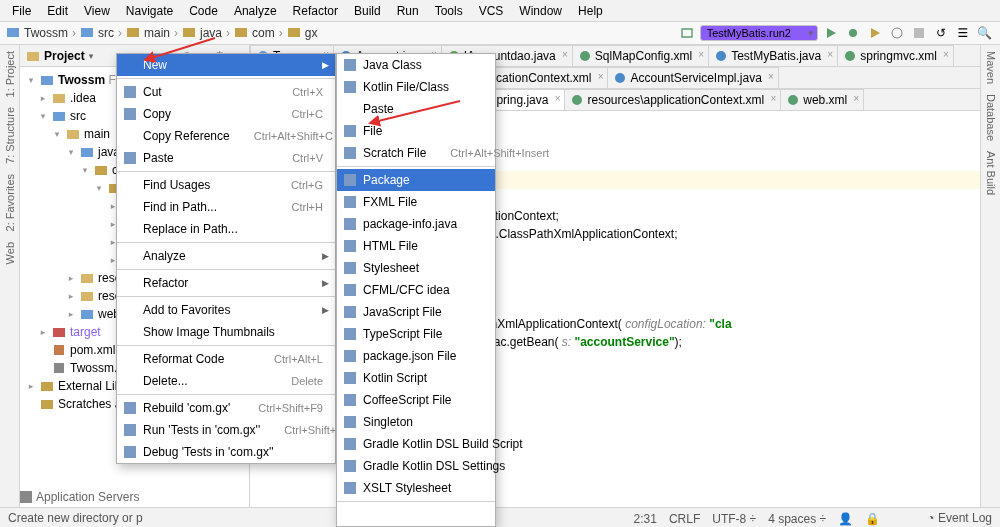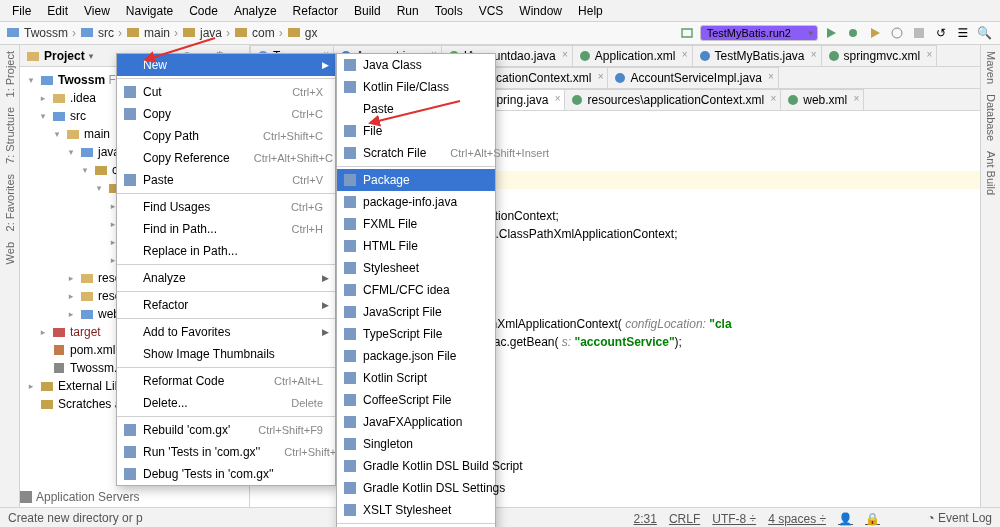--- a/index.html
+++ b/index.html
@@ -25,21 +25,21 @@
 .project-pane { width: 230px; background: #fff; border-right: 1px solid #d4d4d4; display: flex; flex-direction: column; }
 .project-header { height: 22px; background: #f2f2f2; border-bottom: 1px solid #d4d4d4; display: flex; align-items: center; padding: 0 6px; gap: 4px; }
 .pane-icons { margin-left: auto; display: flex; gap: 6px; color: #888; }
 .tree { flex: 1; padding: 4px 0; overflow: hidden; font-size: 12px; }
 .tree-row { display: flex; align-items: center; height: 18px; padding-left: 6px; white-space: nowrap; cursor: pointer; }
 .tree-row .tw { color: #999; width: 10px; text-align: center; font-size: 9px; }
 .tree-row .ico { width: 14px; height: 14px; margin: 0 4px; }
 .ind-1 { padding-left: 18px; } .ind-2 { padding-left: 32px; } .ind-3 { padding-left: 46px; }
 .ind-4 { padding-left: 60px; } .ind-5 { padding-left: 74px; } .ind-6 { padding-left: 88px; }
 .muted { color: #999; }
-.excl { color: #7f1d1d; }
+.excl { color: #8b5cf6; }
 
 .editor-area { flex: 1; display: flex; flex-direction: column; background: #fff; }
 .tabs-row { height: 22px; background: #f2f2f2; border-bottom: 1px solid #d4d4d4; display: flex; align-items: flex-end; overflow: hidden; }
 .tab { height: 21px; border: 1px solid #d4d4d4; border-bottom: none; background: #f2f2f2; padding: 2px 16px 2px 6px; margin-right: -1px; display: flex; align-items: center; gap: 4px; font-size: 11px; position: relative; white-space: nowrap; cursor: pointer; }
 .tab.active { background: #fff; }
 .tab .close { position: absolute; right: 4px; top: 3px; color: #999; font-size: 10px; }
 .tab .jicon { width: 12px; height: 12px; }
 .code { font-family: "Consolas", monospace; font-size: 13px; padding: 6px 10px; line-height: 18px; white-space: pre; flex: 1; overflow: hidden; position: relative; }
 .kw { color: #000080; font-weight: bold; }
 .cls { color: #000; }
@@ -315,21 +315,21 @@
           <svg class="jicon" viewBox="0 0 12 12">
             <circle cx="6" cy="6" r="5" fill="#5aa65a"></circle>
           </svg>
           <span>IAccountdao.java</span>
           <span class="close">×</span>
         </div>
         <div class="tab">
           <svg class="jicon" viewBox="0 0 12 12">
             <circle cx="6" cy="6" r="5" fill="#5a9e6f"></circle>
           </svg>
-          <span>Application.xml</span>
+          <span>SqlMapConfig.xml</span>
           <span class="close">×</span>
         </div>
         <div class="tab">
           <svg class="jicon" viewBox="0 0 12 12">
             <circle cx="6" cy="6" r="5" fill="#4a88c7"></circle>
           </svg>
           <span>TestMyBatis.java</span>
           <span class="close">×</span>
         </div>
         <div class="tab">
@@ -442,24 +442,20 @@
     <div class="cm-row">
       <span class="ci">
         <svg width="12" height="12">
           <rect width="12" height="12" fill="#7a9ac4"></rect>
         </svg>
       </span>
       <span>Copy</span>
       <span class="short">Ctrl+C</span>
     </div>
     <div class="cm-row">
-      <span>Copy Path</span>
-      <span class="short">Ctrl+Shift+C</span>
-    </div>
-    <div class="cm-row">
       <span>Copy Reference</span>
       <span class="short">Ctrl+Alt+Shift+C</span>
     </div>
     <div class="cm-row">
       <span class="ci">
         <svg width="12" height="12">
           <rect width="12" height="12" fill="#7a9ac4"></rect>
         </svg>
       </span>
       <span>Paste</span>
@@ -578,36 +574,36 @@
         </svg>
       </span>
       <span>Package</span>
     </div>
     <div class="cm-row">
       <span class="ci">
         <svg width="12" height="12">
           <rect width="12" height="12" fill="#7a9ac4"></rect>
         </svg>
       </span>
+      <span>FXML File</span>
+    </div>
+    <div class="cm-row">
+      <span class="ci">
+        <svg width="12" height="12">
+          <rect width="12" height="12" fill="#7a9ac4"></rect>
+        </svg>
+      </span>
       <span>package-info.java</span>
     </div>
     <div class="cm-row">
       <span class="ci">
         <svg width="12" height="12">
           <rect width="12" height="12" fill="#7a9ac4"></rect>
         </svg>
       </span>
-      <span>FXML File</span>
-    </div>
-    <div class="cm-row">
-      <span class="ci">
-        <svg width="12" height="12">
-          <rect width="12" height="12" fill="#7a9ac4"></rect>
-        </svg>
-      </span>
       <span>HTML File</span>
     </div>
     <div class="cm-row">
       <span class="ci">
         <svg width="12" height="12">
           <rect width="12" height="12" fill="#7a9ac4"></rect>
         </svg>
       </span>
       <span>Stylesheet</span>
     </div>
@@ -651,28 +647,20 @@
       </span>
       <span>Kotlin Script</span>
     </div>
     <div class="cm-row">
       <span class="ci">
         <svg width="12" height="12">
           <rect width="12" height="12" fill="#7a9ac4"></rect>
         </svg>
       </span>
       <span>CoffeeScript File</span>
-    </div>
-    <div class="cm-row">
-      <span class="ci">
-        <svg width="12" height="12">
-          <rect width="12" height="12" fill="#7a9ac4"></rect>
-        </svg>
-      </span>
-      <span>JavaFXApplication</span>
     </div>
     <div class="cm-row">
       <span class="ci">
         <svg width="12" height="12">
           <rect width="12" height="12" fill="#7a9ac4"></rect>
         </svg>
       </span>
       <span>Singleton</span>
     </div>
     <div class="cm-row">
@@ -726,20 +714,20 @@
     </svg>
   <span>Application Servers</span>
 </div>
 
 <div class="status">
   <span>Create new directory or p</span>
   <div class="right">
     <span>◔ <span>Event Log</span></span>
   </div>
 </div>
-<div style="position:absolute; bottom:1px; right:120px; font-size:11px; color:#555; display:flex; gap:12px;text-decoration:underline;">
+<div style="position:absolute; bottom:1px; right:120px; font-size:11px; color:#555; display:flex; gap:12px;">
   <span>2:31</span>
   <span>CRLF</span>
   <span><span>UTF-8</span> ÷</span>
   <span><span>4 spaces</span> ÷</span>
   <span>👤</span>
   <span>🔒</span>
 </div>
 
 </body></html>

